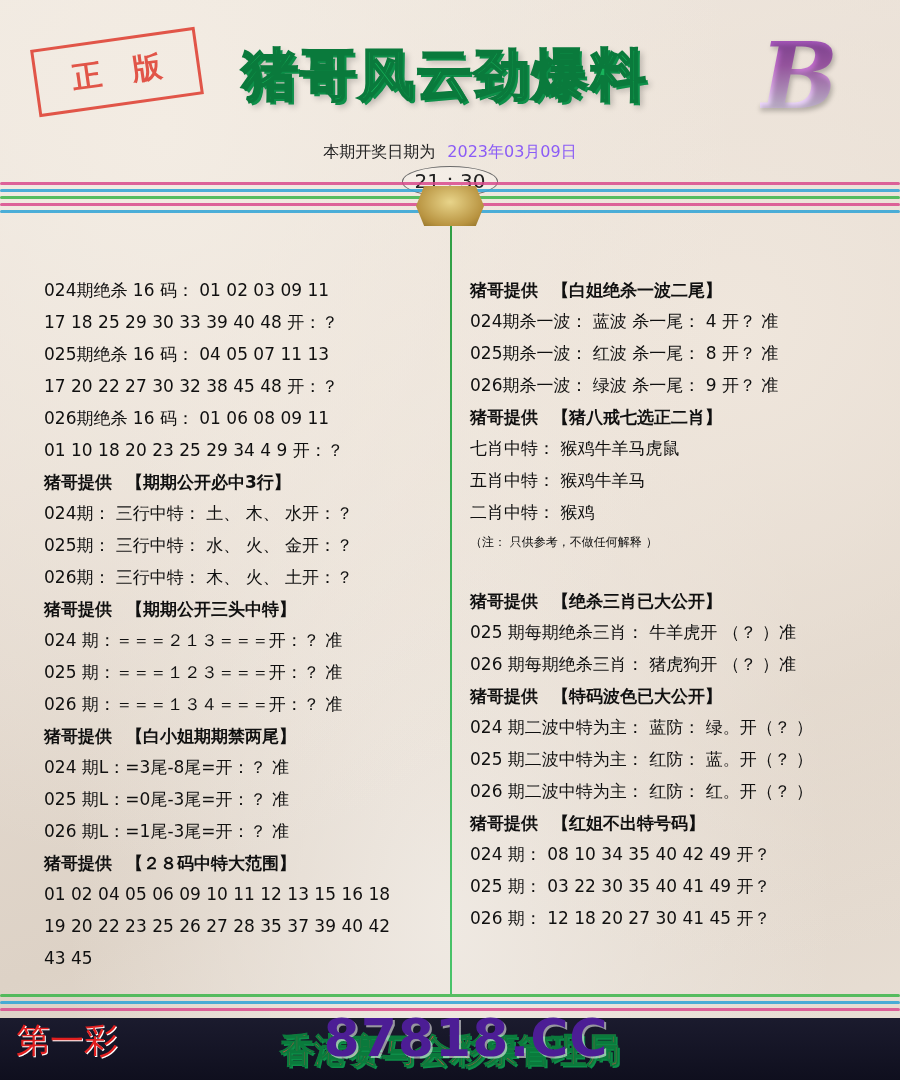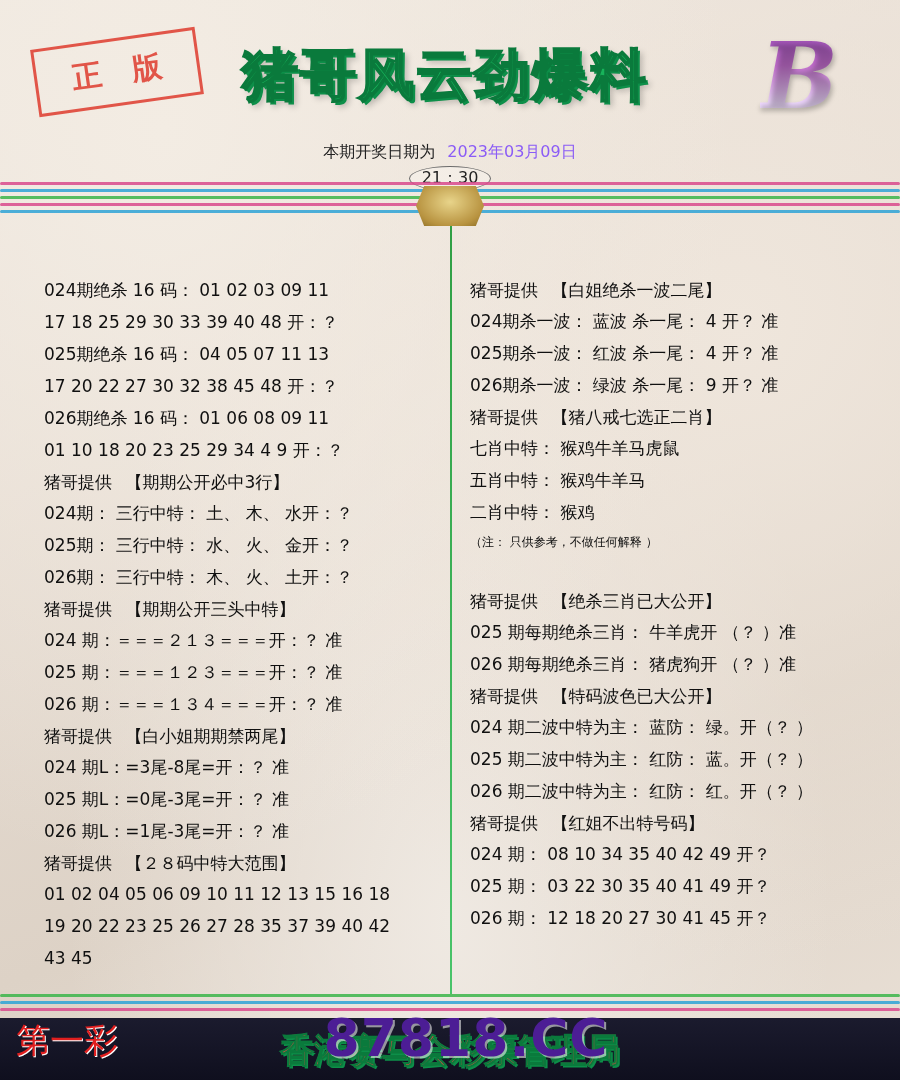--- a/index.html
+++ b/index.html
@@ -40,21 +40,21 @@
     -webkit-background-clip:text;background-clip:text;color:transparent;
     text-shadow:2px 3px 5px rgba(0,0,0,.25);
   }
   .drawline{
     position:absolute;left:0;right:0;top:142px;text-align:center;
     font-size:16px;color:#222;
   }
   .drawline .dt{color:#8b5cf6;margin-left:12px;font-weight:normal;}
   .timecircle{
     position:absolute;left:0;right:0;top:166px;text-align:center;
-    font-size:16px;color:#222;
+    font-size:20px;color:#222;
   }
   .timecircle span{
     display:inline-block;border:1px solid #6a6a6a;border-radius:50%;
     padding:1px 12px;background:rgba(255,255,255,.25);
   }
 
   
   .waves{position:absolute;left:0;right:0;top:176px;height:46px;overflow:hidden;}
   .wave{
     position:absolute;left:0;right:0;height:3px;border-radius:3px;opacity:.85;
@@ -75,21 +75,21 @@
   
   .divider{
     position:absolute;left:450px;top:206px;bottom:86px;width:2px;
     background:linear-gradient(180deg,#2f9e44,#49c46a);
   }
   .col{position:absolute;top:282px;font-size:17px;color:#101010;line-height:1.0;}
   .colL{left:44px;width:392px;}
   .colR{left:470px;width:400px;}
 
   .row{margin-bottom:15px;white-space:nowrap;}
-  .hdr{font-weight:normal;margin-bottom:14px;}
+  .hdr{font-weight:bold;margin-bottom:14px;}
   .hdr .lbl{margin-right:8px;}
   .note{font-size:12px;}
   .spacer{height:30px;}
 
   
   .footwaves{position:absolute;left:0;right:0;bottom:62px;height:26px;overflow:hidden;}
   .footwaves .wave{left:0;right:0;}
   .fw1{top:2px;background:#3bb54a;}
   .fw2{top:9px;background:#2ea3d6;}
   .fw3{top:16px;background:#d94a8c;}
@@ -182,21 +182,21 @@
     <div class="row">19 20 22 23 25 26 27 28 35 37 39 40 42</div>
     <div class="row">43 45</div>
   </div>
 
   <div class="col colR">
     <div class="row hdr">
       <span class="lbl">猪哥提供</span>
       <span>【白姐绝杀一波二尾】</span>
     </div>
     <div class="row">024期杀一波：  蓝波  杀一尾：  4 开？ 准</div>
-    <div class="row">025期杀一波：  红波  杀一尾：  4 开？ 准</div>
+    <div class="row">025期杀一波：  红波  杀一尾：  8 开？ 准</div>
     <div class="row">026期杀一波：  绿波  杀一尾：  9 开？ 准</div>
 
     <div class="row hdr">
       <span class="lbl">猪哥提供</span>
       <span>【猪八戒七选正二肖】</span>
     </div>
     <div class="row">七肖中特：    猴鸡牛羊马虎鼠</div>
     <div class="row">五肖中特：    猴鸡牛羊马</div>
     <div class="row">二肖中特：    猴鸡</div>
     <div class="row note">（注：  只供参考，不做任何解释 ）</div>

